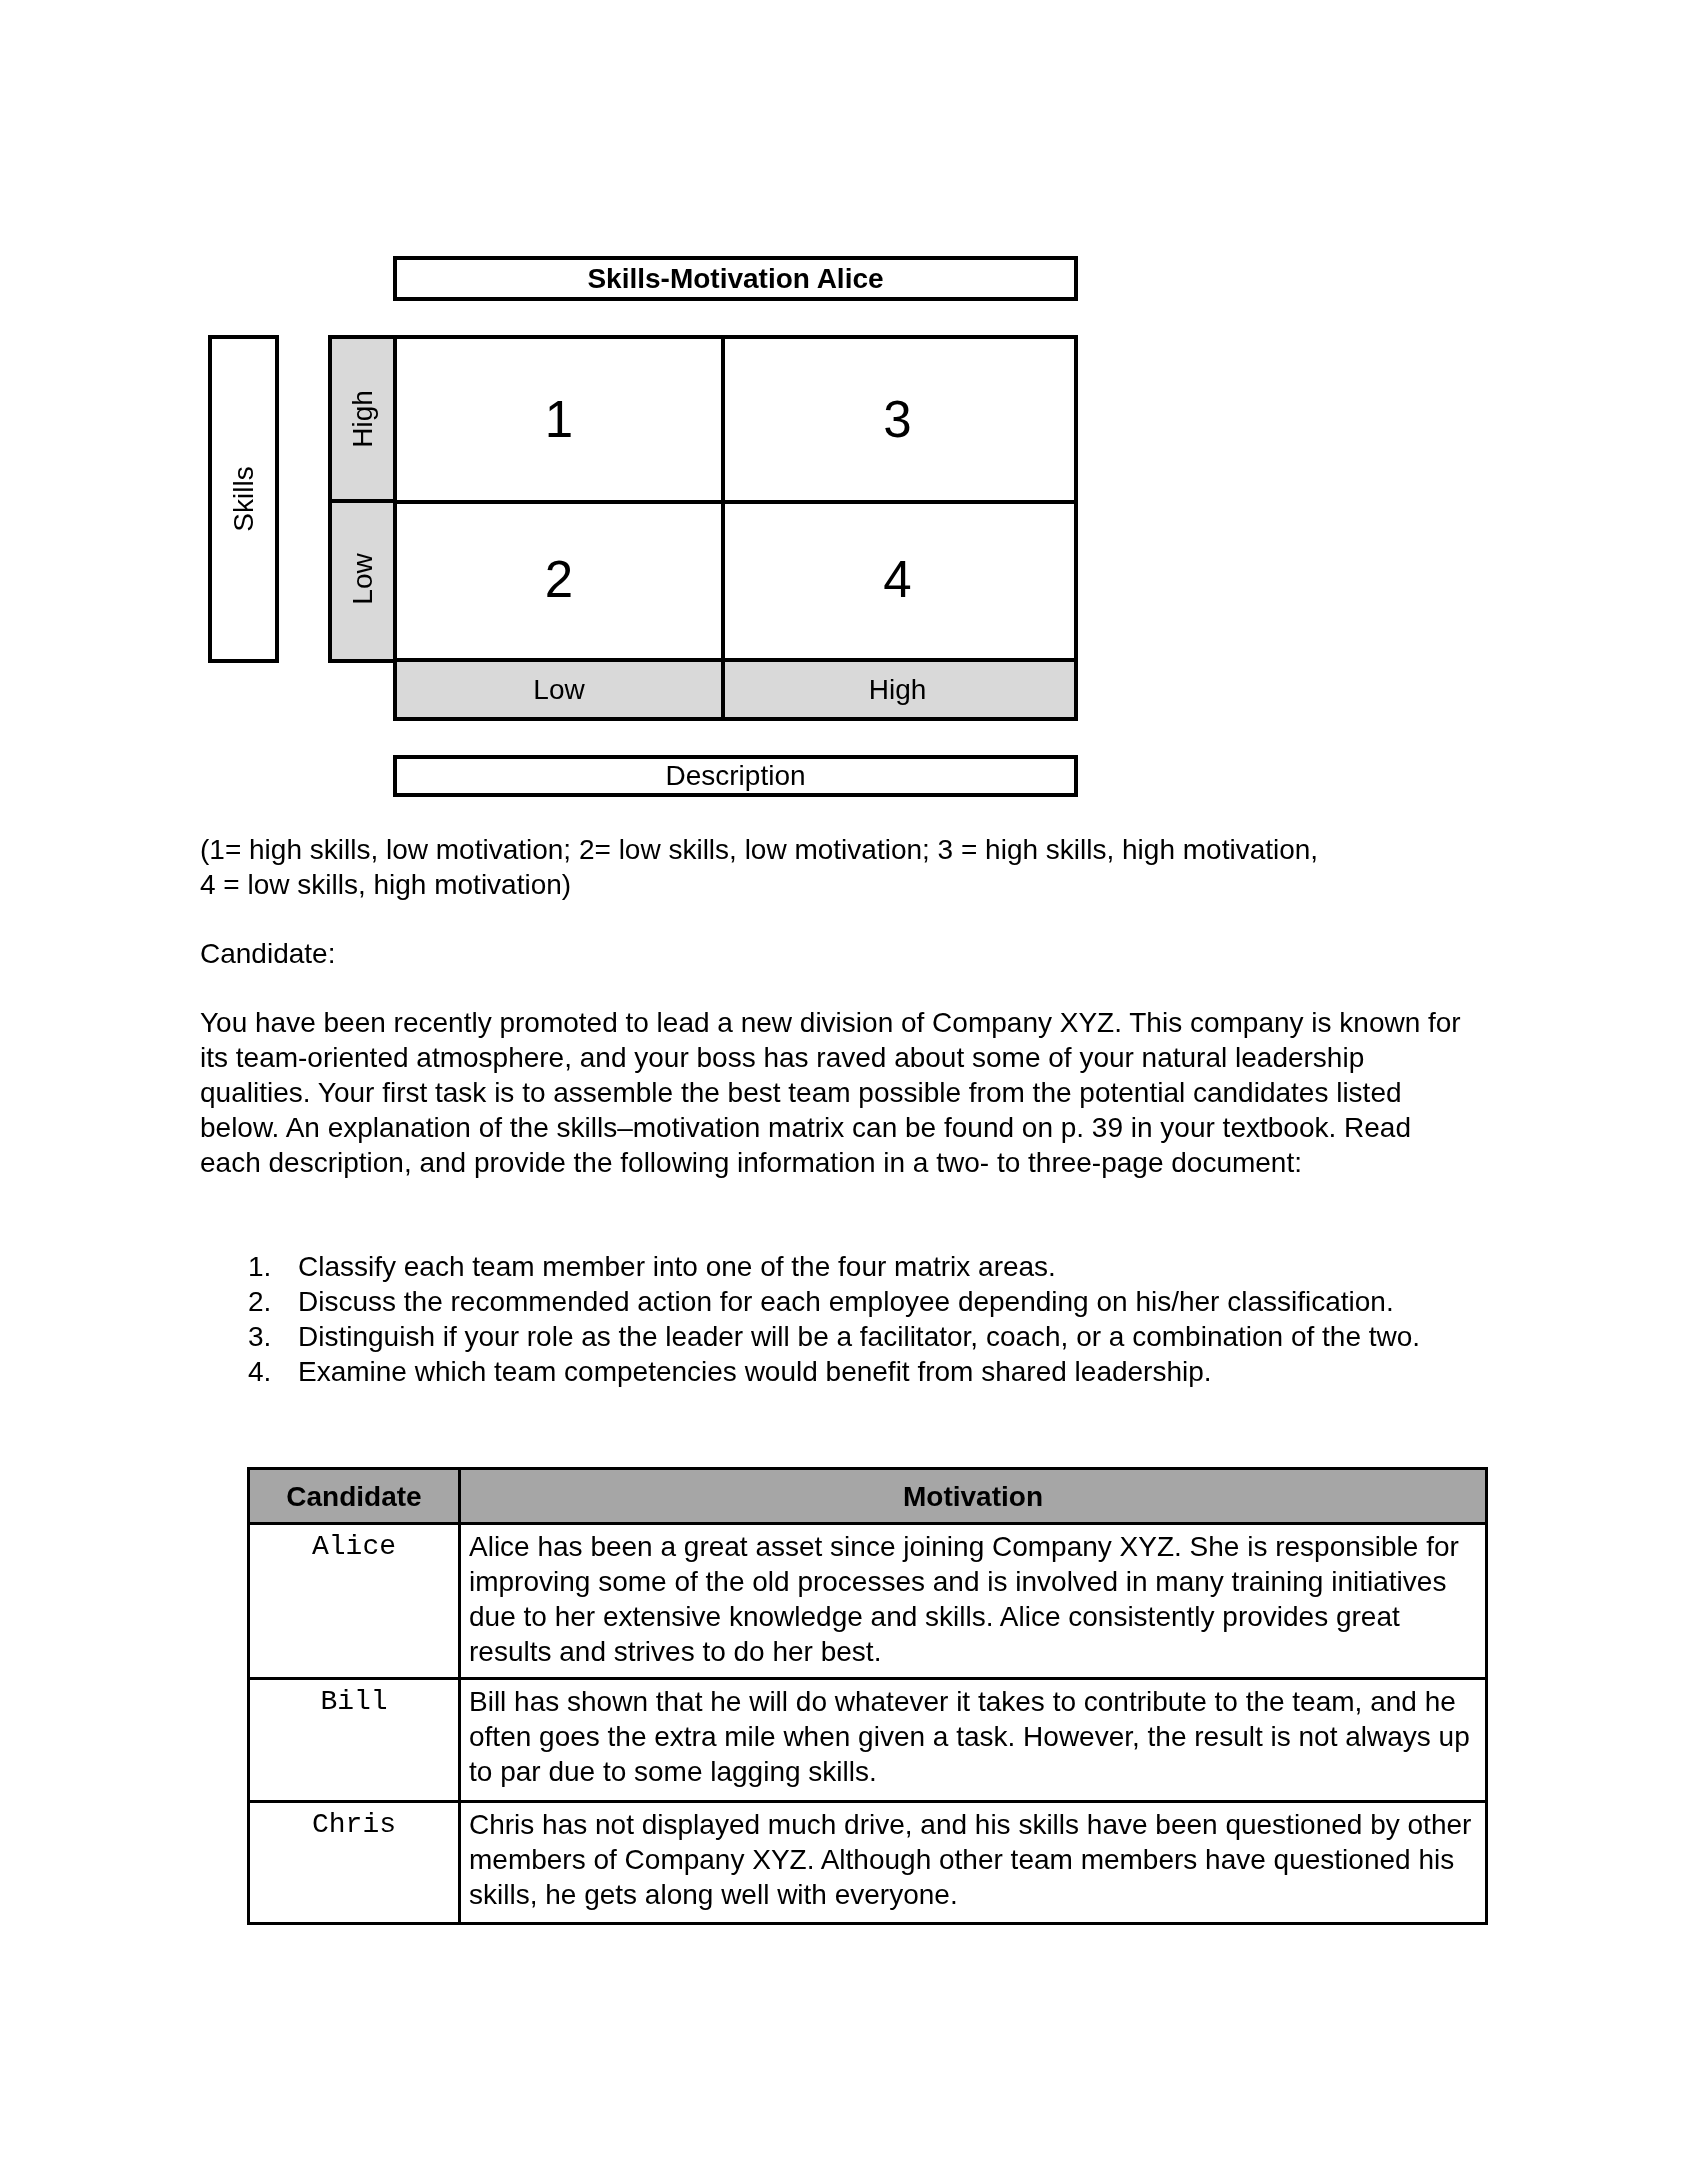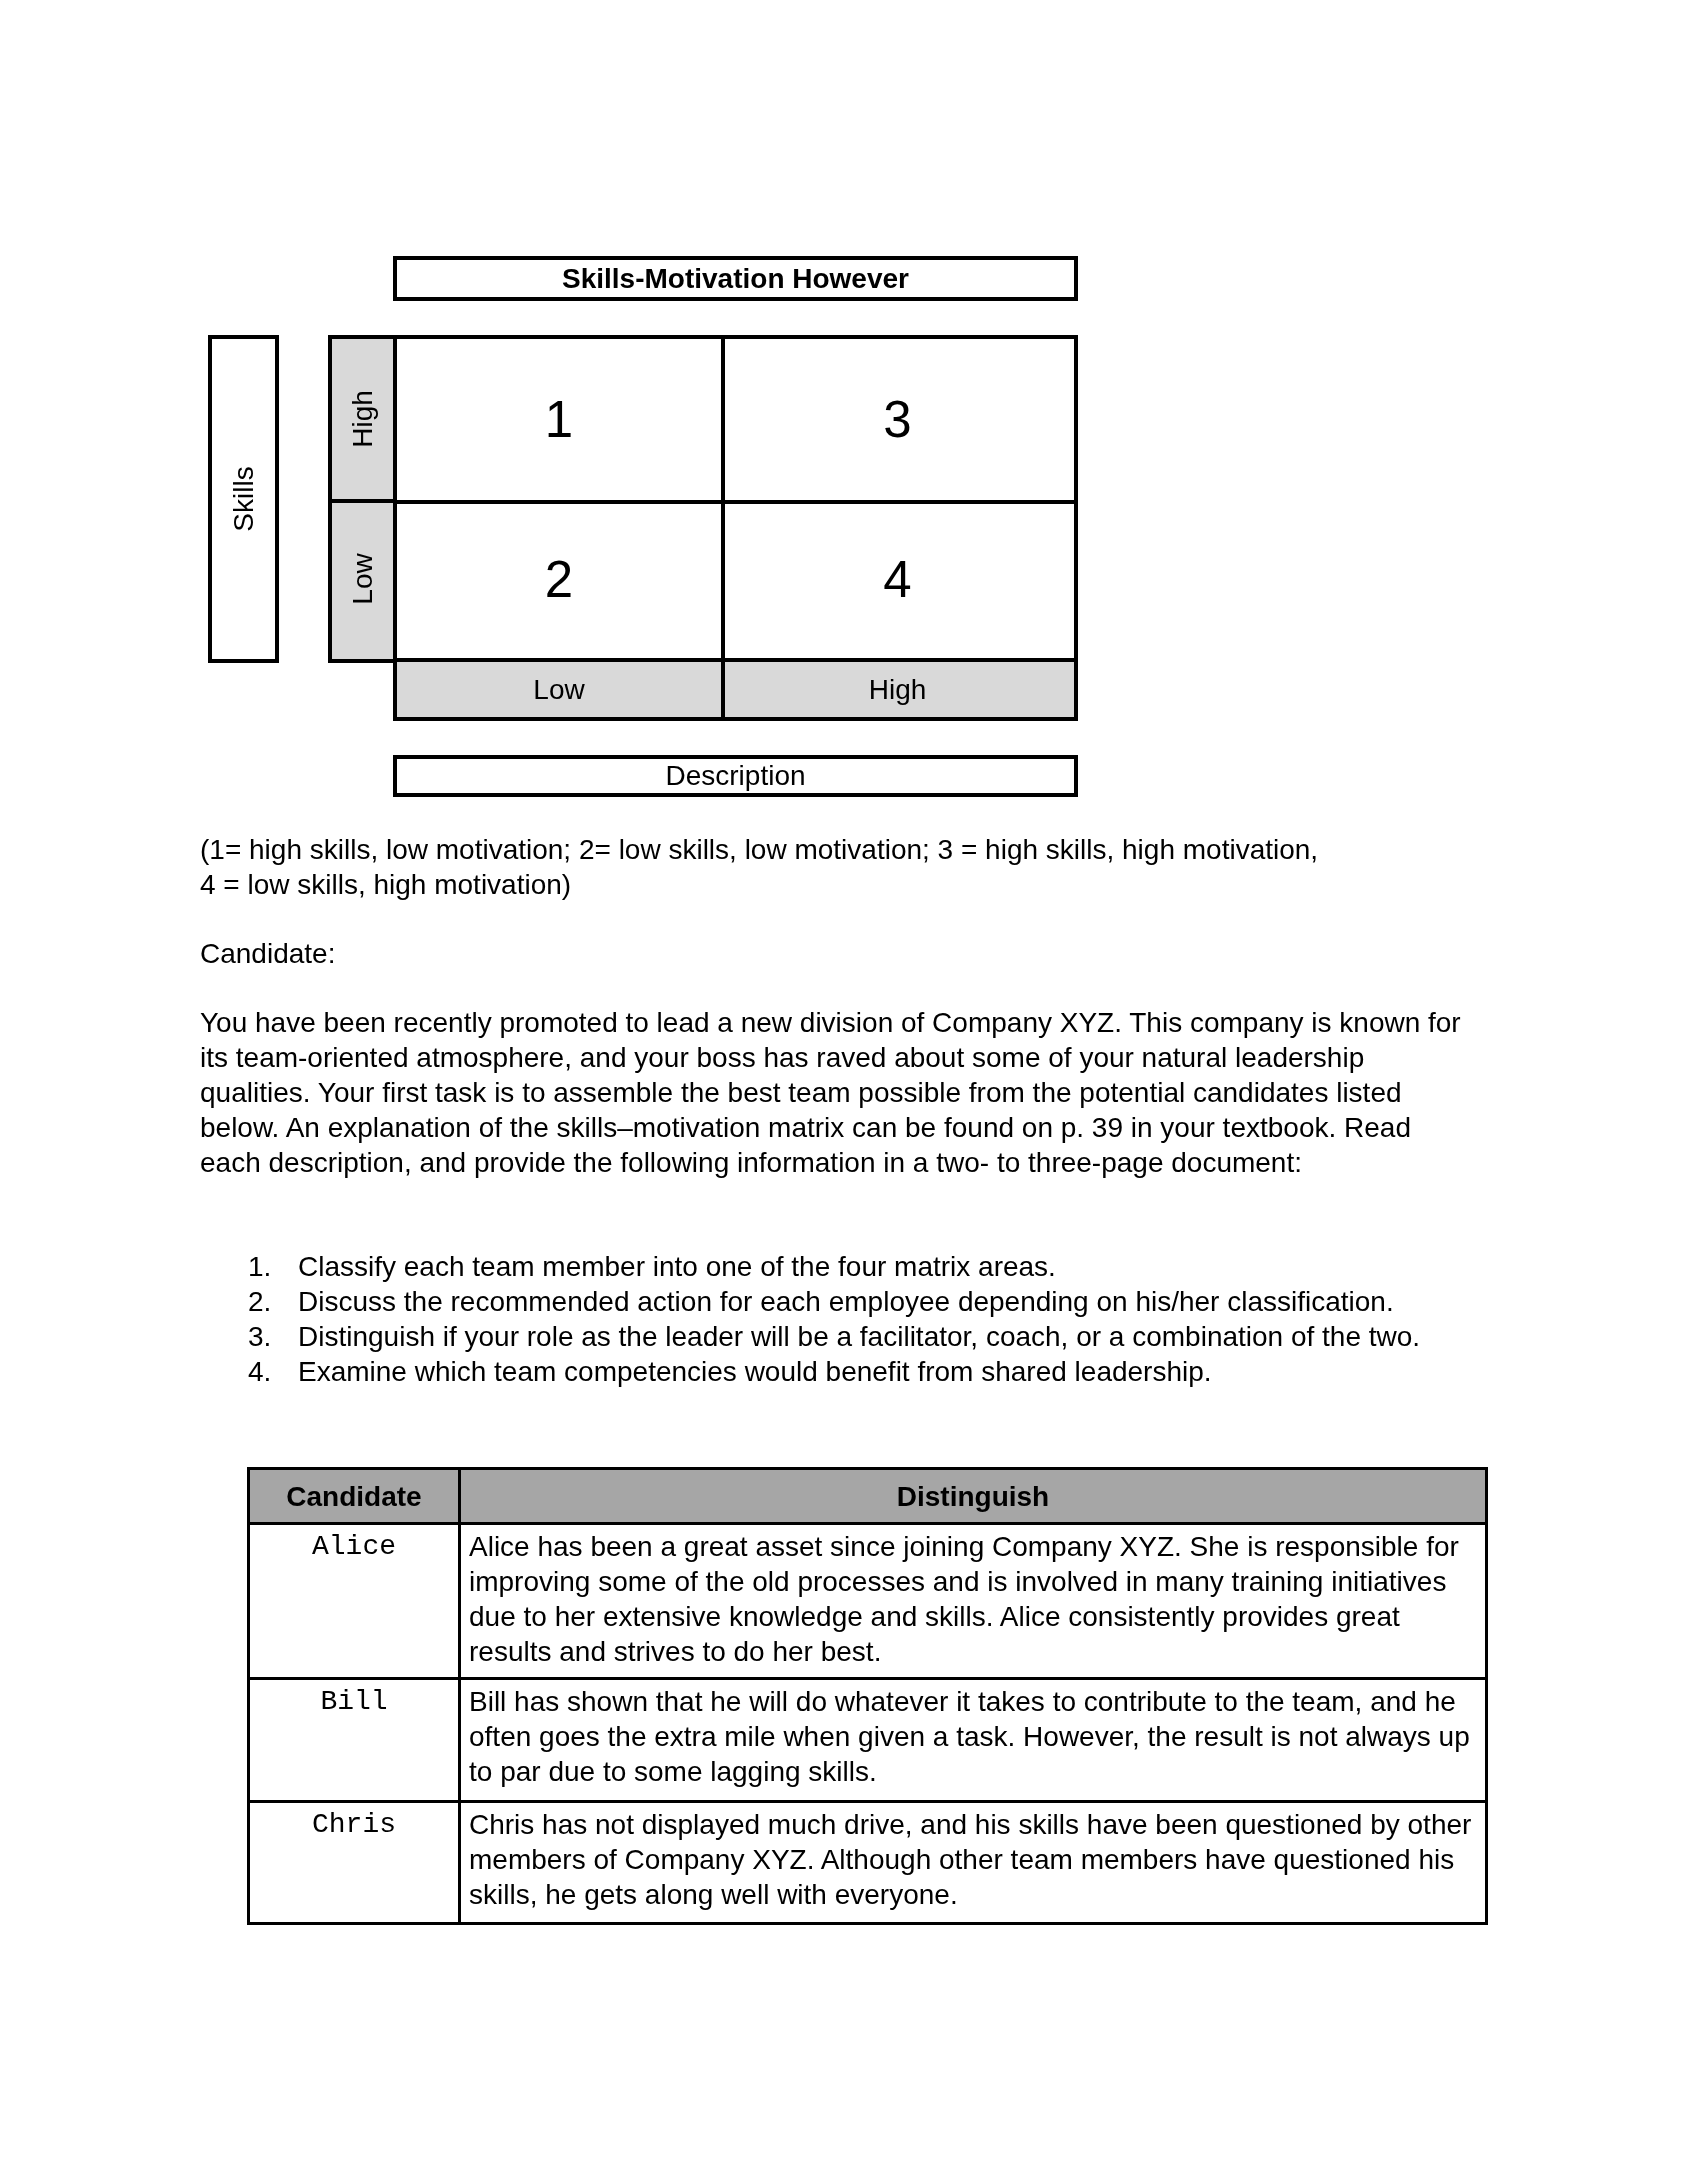--- a/index.html
+++ b/index.html
@@ -49,21 +49,21 @@
   #cand-table th, #cand-table td { border: 3px solid #000; vertical-align: top; }
   #cand-table th { background: #a6a6a6; font-weight: bold; height: 48px; padding: 2px 6px; vertical-align: middle; }
   #cand-table td { padding: 4px 8px 6px 8px; }
   #cand-table td.name { text-align: center; font-family: Liberation Mono, monospace; }
   col.c-name { width: 211px; }
 </style>
 </head>
 <body>
 
 <div id="title-box" class="abs box center">
-  <span>Skills-Motivation However</span>
+  <span>Skills-Motivation Alice</span>
 </div>
 
 <div id="skills-box" class="abs box center">
   <span class="vtext">Skills</span>
 </div>
 
 <div id="row-labels" class="abs shade">
   <div id="rl-high" class="rl center">
     <span class="vtext">High</span>
   </div>
@@ -105,21 +105,21 @@
 </ol>
 
 <table id="cand-table" class="abs">
   <colgroup>
       <col class="c-name">
       <col>
     </colgroup>
   <thead>
     <tr>
       <th>Candidate</th>
-      <th>Distinguish</th>
+      <th>Motivation</th>
     </tr>
   </thead>
   <tbody>
     <tr style="height:155px">
       <td class="name">Alice</td>
       <td>Alice has been a great asset since joining Company XYZ. She is responsible for improving some of the old processes and is involved in many training initiatives due to her extensive knowledge and skills. Alice consistently provides great results and strives to do her best.</td>
     </tr>
     <tr style="height:123px">
       <td class="name">Bill</td>
       <td>Bill has shown that he will do whatever it takes to contribute to the team, and he often goes the extra mile when given a task. However, the result is not always up to par due to some lagging skills.</td>

